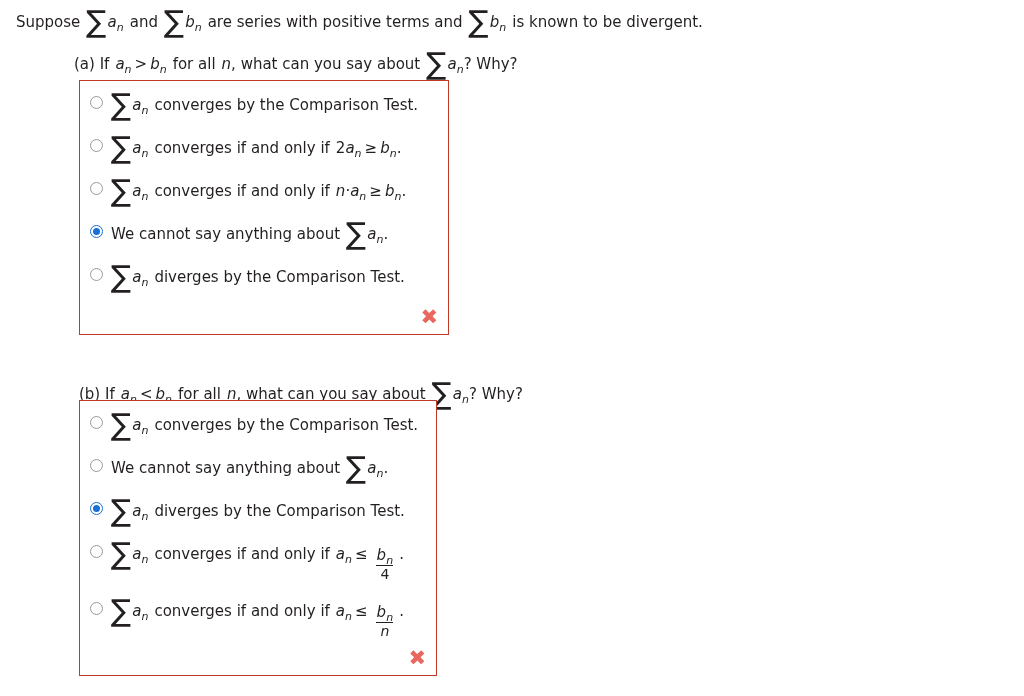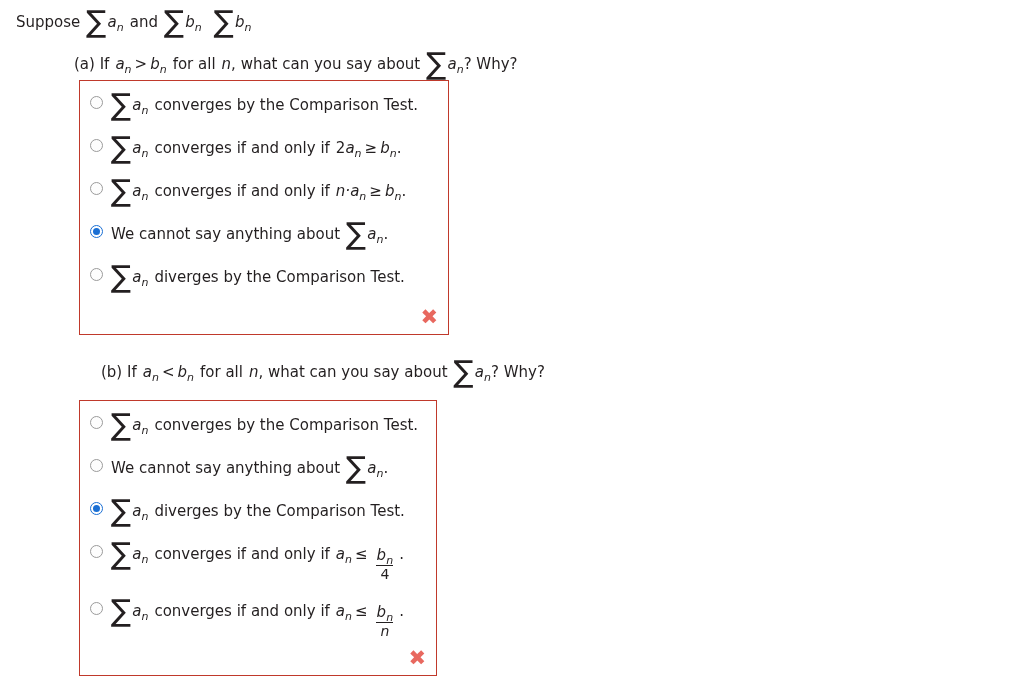--- a/index.html
+++ b/index.html
@@ -81,21 +81,21 @@
     line-height: 1.2;
   }
 
   
   .part-label {
     position: absolute;
     font-size: 15px;
     line-height: 1.2;
   }
   #part-a-label { left: 74px; top: 50px; }
-  #part-b-label { left: 79px; top: 358px; margin-left: 22px; }
+  #part-b-label { left: 79px; top: 380px; }
 
   
   .answer-box {
     position: absolute;
     border: 1.5px solid #c0392b;
     background: #ffffff;
     box-sizing: border-box;
   }
   #box-a { left: 79px; top: 80px; width: 370px; height: 255px; }
   #box-b { left: 79px; top: 400px; width: 358px; height: 276px; }
@@ -167,25 +167,27 @@
     <span class="sigma">∑</span>
       <span class="var">a</span>
       <span class="sub">n</span>
     <span class="op"></span>
     <span class="txt">and</span>
     <span class="op"></span>
     <span class="sigma">∑</span>
       <span class="var">b</span>
       <span class="sub">n</span>
     <span class="op"></span>
+    <span class="txt">are series with positive terms and</span>
     <span class="op"></span>
     <span class="sigma">∑</span>
       <span class="var">b</span>
       <span class="sub">n</span>
     <span class="op"></span>
+    <span class="txt">is known to be divergent.</span>
   </span>
 </div>
 
 <div class="part-label" id="part-a-label">
   <span class="mathrow">
     <span class="txt">(a) If</span>
     <span class="op"></span>
     <span class="var">a</span>
       <span class="sub">n</span>
     <span class="op txt">&gt;</span>

